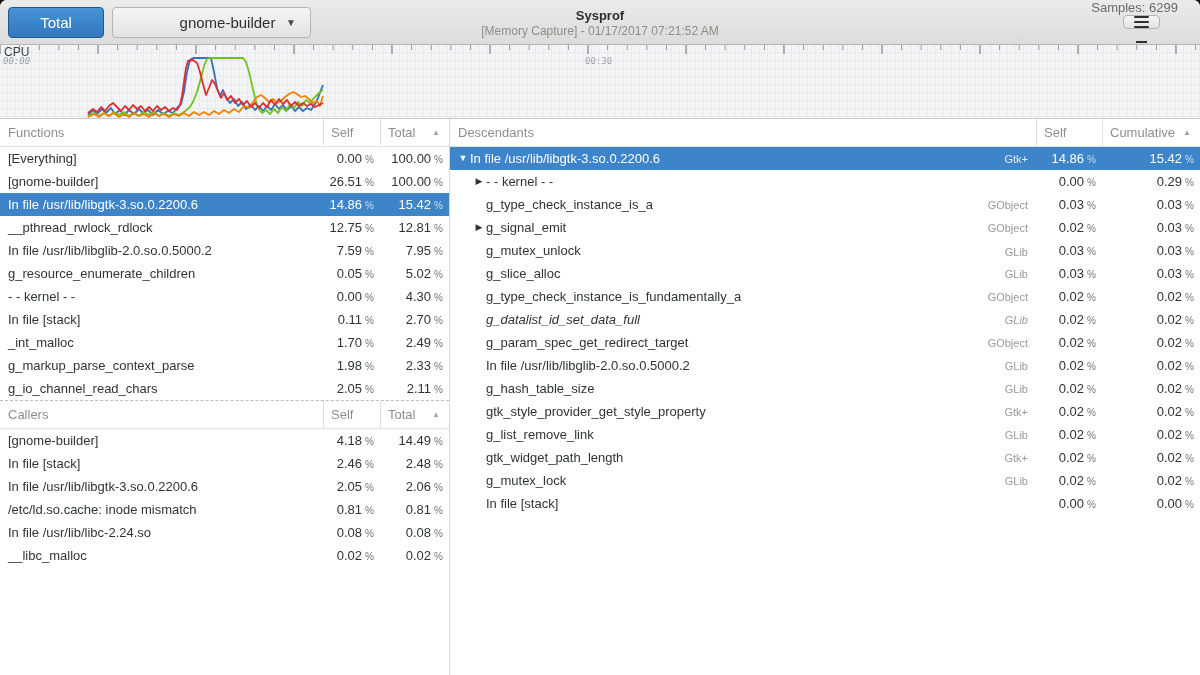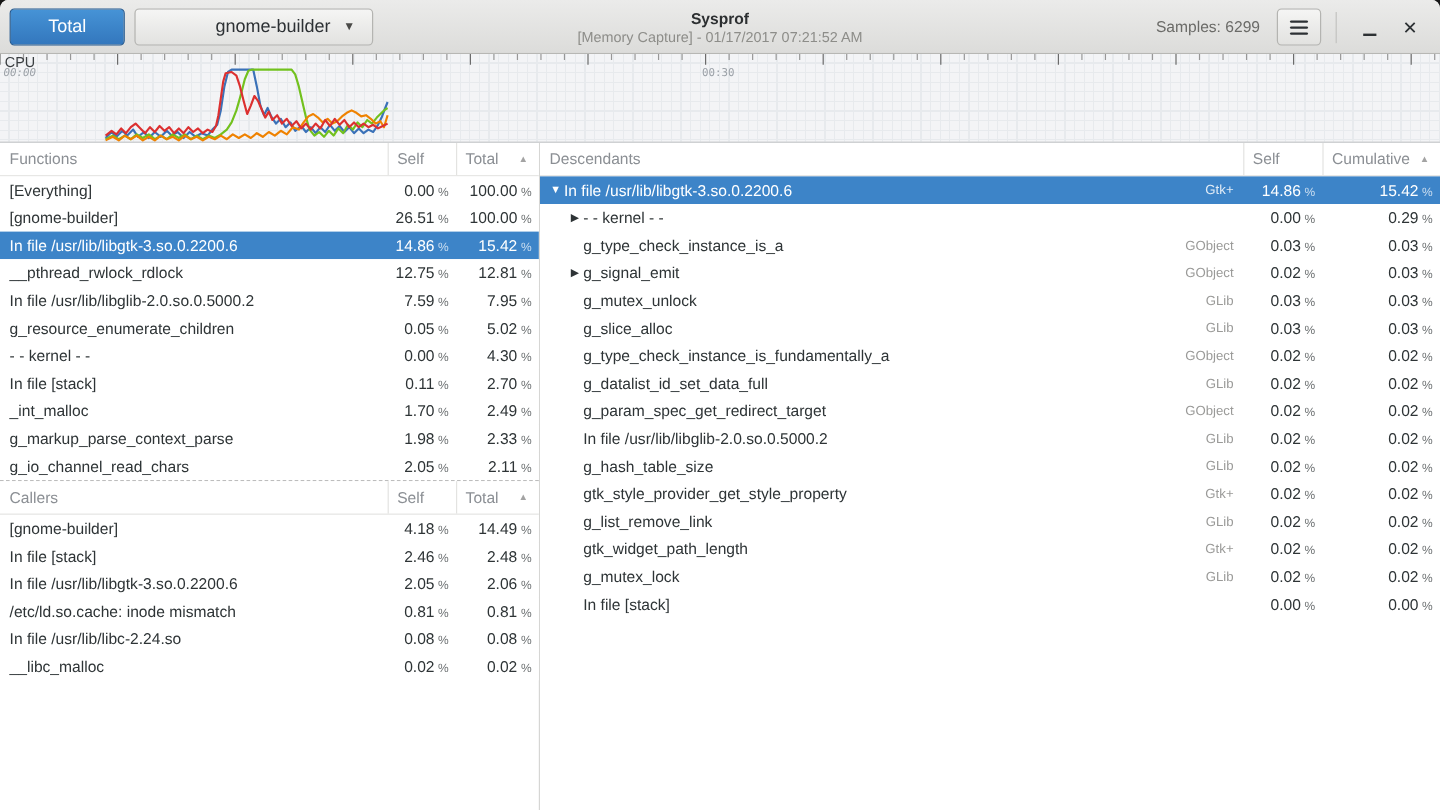--- a/index.html
+++ b/index.html
@@ -16,21 +16,21 @@
                 color:#fff; font-size:15px; font-family:inherit; cursor:pointer; }
   .btn-target { position:absolute; left:112px; top:7px; width:199px; height:31px;
                 background:linear-gradient(#f5f5f4,#e2e2e0); border:1px solid #b4b4b1; border-radius:4px;
                 color:#2d3134; font-size:15px; font-family:inherit; display:flex; align-items:center;
                 justify-content:center; gap:0; cursor:pointer;padding-left:32px; }
   .btn-target .chev { position:absolute; right:14px; top:9px; font-size:10px; color:#4a4a48; }
   .titles { position:absolute; left:0; right:0; top:0; height:45px; display:flex; flex-direction:column;
             align-items:center; justify-content:center; pointer-events:none; }
   .title { font-size:13px; font-weight:bold; color:#2c2f31; line-height:16px; }
   .subtitle { font-size:12px; color:#8d8d89; line-height:14px; }
-  .hb-right { position:absolute; right:8px; top:0; height:45px; display:flex; align-items:center; }
+  .hb-right { position:absolute; right:8px; top:0; height:45px; display:flex; align-items:center;flex-direction:column; }
   .samples { font-size:13px; color:#6b6b68; margin-right:14px; }
   .btn-menu { width:37px; height:31px; background:linear-gradient(#f5f5f4,#e2e2e0);
               border:1px solid #b4b4b1; border-radius:4px; display:flex; flex-direction:column;
               align-items:center; justify-content:center; gap:3px; cursor:pointer; }
   .btn-menu i { display:block; width:15px; height:2px; background:#2d3134; border-radius:1px; }
   .hb-sep { width:1px; height:26px; background:#c3c3c0; margin:0 10px 0 12px; }
   .btn-min, .btn-close { width:34px; height:34px; background:none; border:none; display:flex;
               align-items:center; justify-content:center; cursor:pointer; color:#2d3134; }
   .btn-min i { display:block; width:11px; height:2px; background:#2d3134; margin-top:12px; }
   .btn-close { font-size:15px; }
@@ -340,21 +340,21 @@
           <div class="row drow right-grid">
             <div class="name" style="padding-left: 22px;">
               <span class="exp">▶</span>
               <span>g_signal_emit</span>
               <span class="lib">GObject</span>
             </div>
             <div class="num"><span class="v">0.02</span><span class="pc">%</span></div>
             <div class="num"><span class="v">0.03</span><span class="pc">%</span></div>
           </div>
           <div class="row drow right-grid">
-            <div class="name" style="padding-left: 22px;">
+            <div class="name" style="padding-left: 22px; align-items: flex-end;">
               <span class="exp"></span>
               <span>g_mutex_unlock</span>
               <span class="lib">GLib</span>
             </div>
             <div class="num"><span class="v">0.03</span><span class="pc">%</span></div>
             <div class="num"><span class="v">0.03</span><span class="pc">%</span></div>
           </div>
           <div class="row drow right-grid">
             <div class="name" style="padding-left: 22px;">
               <span class="exp"></span>
@@ -367,21 +367,21 @@
           <div class="row drow right-grid">
             <div class="name" style="padding-left: 22px;">
               <span class="exp"></span>
               <span>g_type_check_instance_is_fundamentally_a</span>
               <span class="lib">GObject</span>
             </div>
             <div class="num"><span class="v">0.02</span><span class="pc">%</span></div>
             <div class="num"><span class="v">0.02</span><span class="pc">%</span></div>
           </div>
           <div class="row drow right-grid">
-            <div class="name" style="padding-left: 22px;">
+            <div class="name" style="padding-left: 22px; font-style: italic;">
               <span class="exp"></span>
               <span>g_datalist_id_set_data_full</span>
               <span class="lib">GLib</span>
             </div>
             <div class="num"><span class="v">0.02</span><span class="pc">%</span></div>
             <div class="num"><span class="v">0.02</span><span class="pc">%</span></div>
           </div>
           <div class="row drow right-grid">
             <div class="name" style="padding-left: 22px;">
               <span class="exp"></span>

